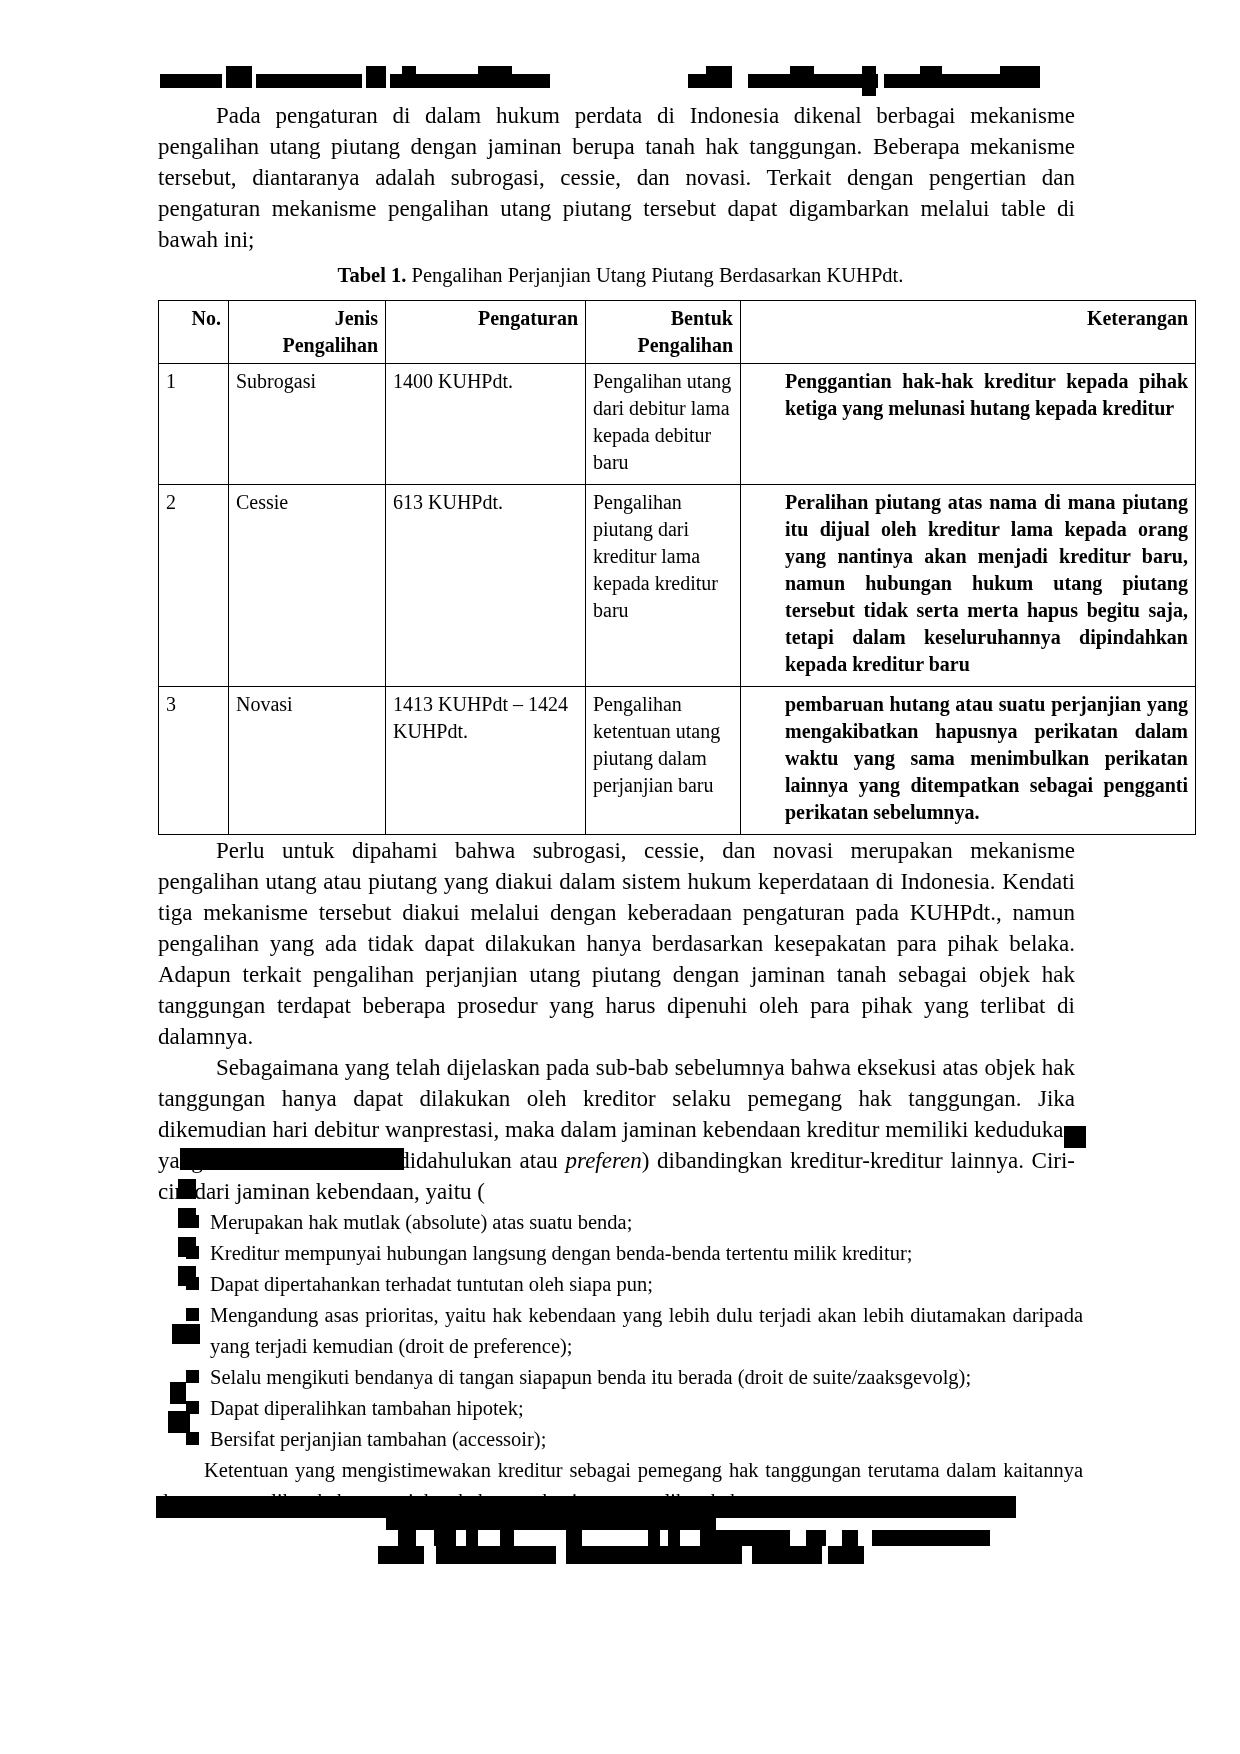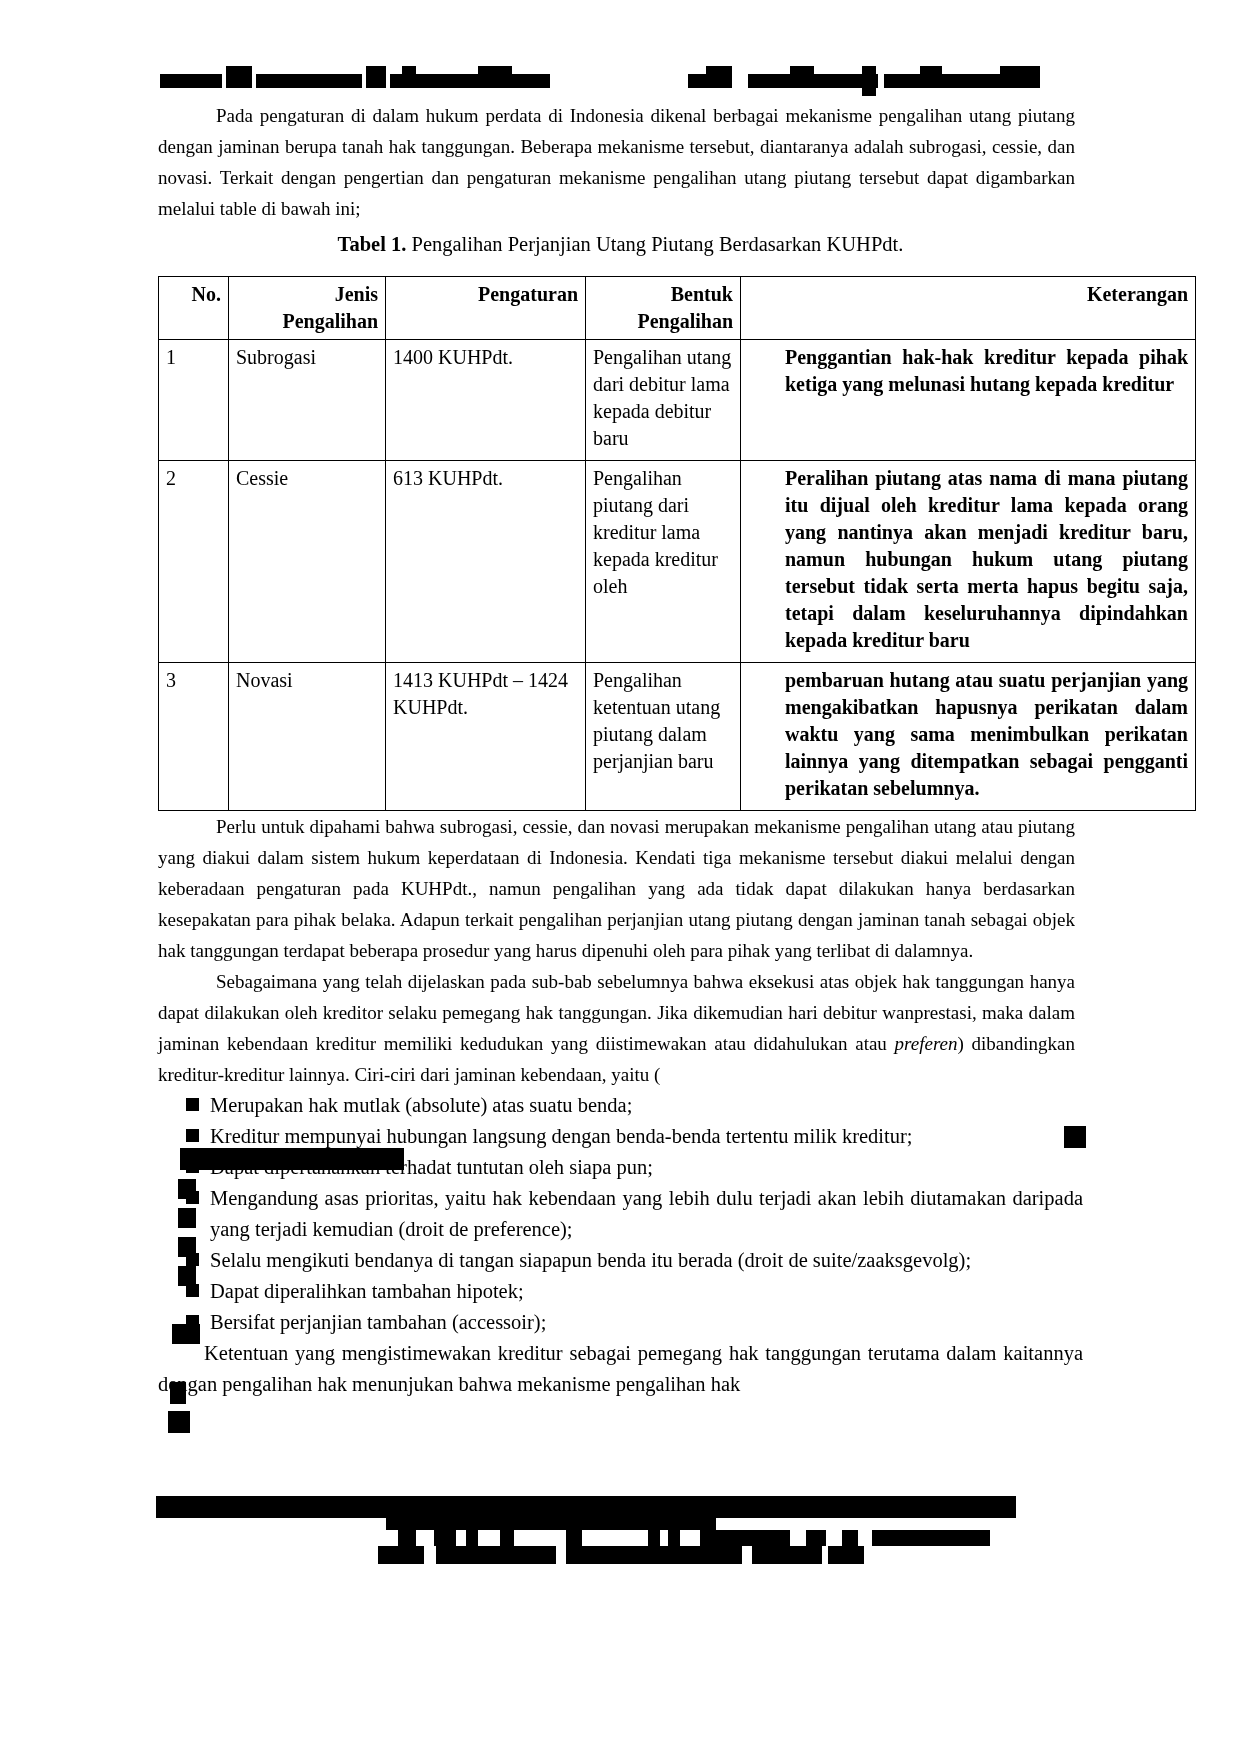--- a/index.html
+++ b/index.html
@@ -30,30 +30,30 @@
 
   .content {
     position: absolute;
     left: 158px;
     top: 100px;
     width: 925px;
   }
 
   p.para {
     margin: 0 8px 0 0;
-    font-size: 19px;
+    font-size: 23px;
     line-height: 31px;
     text-align: justify;
     text-indent: 58px;
     hyphens: none;
   }
   p.para + p.para { margin-top: 0; }
 
   .caption {
-    margin: 6px 0 18px 0;
+    margin: 6px 0 11px 0;
     font-size: 20.5px;
     line-height: 28px;
     text-align: center;
   }
   .caption b { font-weight: bold; }
 
   table.tbl {
     border-collapse: collapse;
     width: 925px;
     table-layout: fixed;
@@ -155,21 +155,21 @@
           <td class="c-no">1</td>
           <td class="c-jenis">Subrogasi</td>
           <td class="c-peng">1400 KUHPdt.</td>
           <td class="c-bentuk">Pengalihan utang dari debitur lama kepada debitur baru</td>
           <td class="c-ket just">Penggantian hak-hak kreditur kepada pihak ketiga yang melunasi hutang kepada kreditur</td>
         </tr>
         <tr>
           <td class="c-no">2</td>
           <td class="c-jenis">Cessie</td>
           <td class="c-peng">613 KUHPdt.</td>
-          <td class="c-bentuk">Pengalihan piutang dari kreditur lama kepada kreditur oleh</td>
+          <td class="c-bentuk">Pengalihan piutang dari kreditur lama kepada kreditur baru</td>
           <td class="c-ket just">Peralihan piutang atas nama di mana piutang itu dijual oleh kreditur lama kepada orang yang nantinya akan menjadi kreditur baru, namun hubungan hukum utang piutang tersebut tidak serta merta hapus begitu saja, tetapi dalam keseluruhannya dipindahkan kepada kreditur baru</td>
         </tr>
         <tr>
           <td class="c-no">3</td>
           <td class="c-jenis">Novasi</td>
           <td class="c-peng">1413 KUHPdt – 1424 KUHPdt.</td>
           <td class="c-bentuk">Pengalihan ketentuan utang piutang dalam perjanjian baru</td>
           <td class="c-ket just">pembaruan hutang atau suatu perjanjian yang mengakibatkan hapusnya perikatan dalam waktu yang sama menimbulkan perikatan lainnya yang ditempatkan sebagai pengganti perikatan sebelumnya.</td>
         </tr>
       </tbody>

